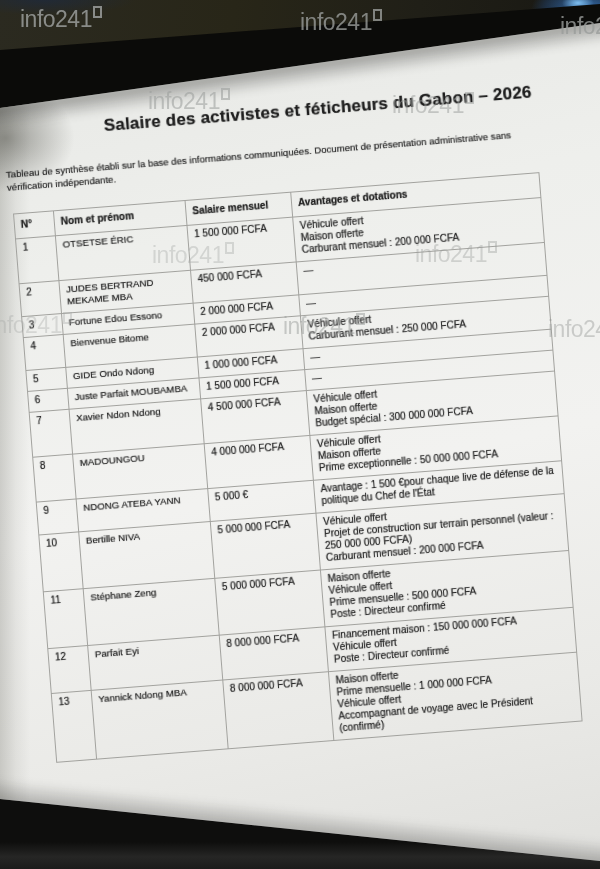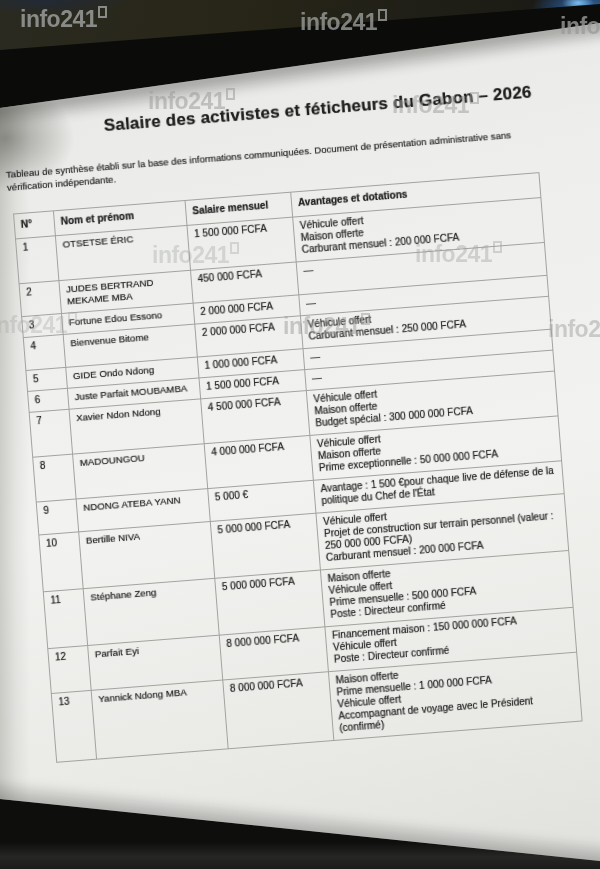--- a/index.html
+++ b/index.html
@@ -75,21 +75,21 @@
   table.salary th{ font-weight:bold; padding:5px 6px 7px 6px; color:#1f1f1f; }
   table.salary td{ padding:3px 6px 5px 6px; }
   col.c-num{width:40px;} col.c-name{width:132px;} col.c-sal{width:106px;} col.c-av{width:249px;}
   td.num{ text-align:center; padding-top:5px; }
   td.name{ font-size:9.7px; padding-top:5px; }
   td.sal{ white-space:nowrap; padding-top:5px; }
   td.av div{ margin:0; }
   td.av .dash{ letter-spacing:-1px; color:#3c3c3c; }
   
   .wm{
-    position:absolute; font-weight:bold; font-size:23px; letter-spacing:-0.5px;
+    position:absolute; font-weight:normal; font-size:23px; letter-spacing:-0.5px;
     color:#9a9d9b; white-space:nowrap; pointer-events:none;
   }
   .wm .wm-sup{
     display:inline-block; width:5px; height:8px; border:2px solid currentColor;
     margin-left:1px; vertical-align:9px;
   }
 </style>
 </head>
 <body>
 

